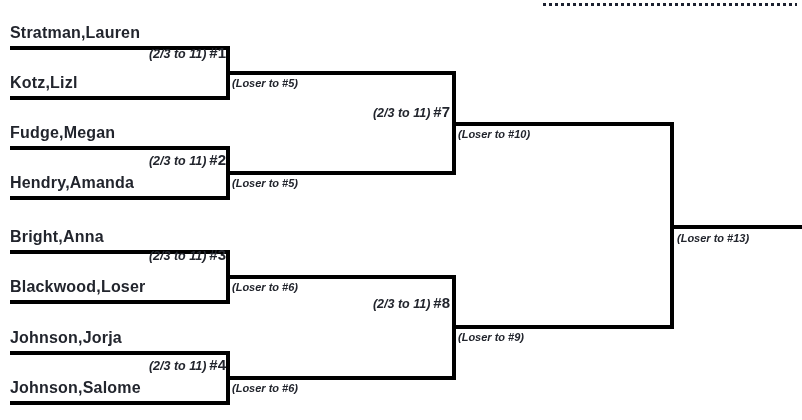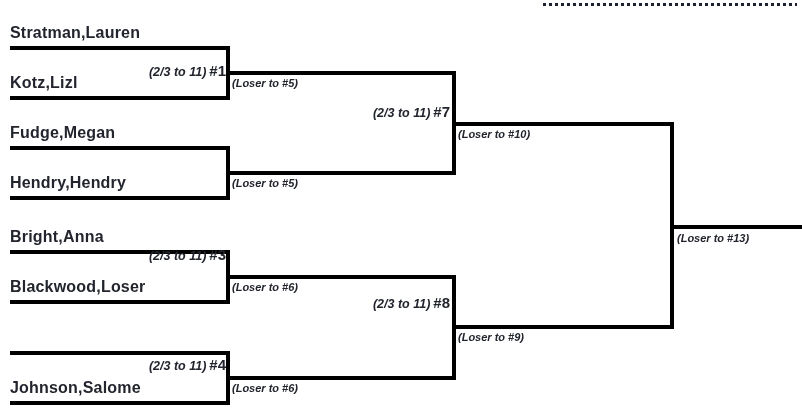--- a/index.html
+++ b/index.html
@@ -45,23 +45,24 @@
 </head>
 <body>
 
 <div class="canvas">
 
   <div class="dotted" style="left:543px;top:3px;width:254px;"></div>
 
   <div class="pname" style="top:24px;">Stratman,Lauren</div>
   <div class="pname" style="top:74px;">Kotz,Lizl</div>
   <div class="pname" style="top:124px;">Fudge,Megan</div>
-  <div class="pname" style="top:174px;">Hendry,Hendry</div>
+  <div class="pname" style="top:174px;">Hendry,Amanda</div>
   <div class="pname" style="top:228px;">Bright,Anna</div>
   <div class="pname" style="top:278px;">Blackwood,Loser</div>
+  <div class="pname" style="top:329px;">Johnson,Jorja</div>
   <div class="pname" style="top:379px;">Johnson,Salome</div>
 
   <div class="hline" style="left:10px;top:46px;width:220px;"></div>
   <div class="hline" style="left:10px;top:96px;width:220px;"></div>
   <div class="vline" style="left:226px;top:46px;height:54px;"></div>
 
   <div class="hline" style="left:10px;top:146px;width:220px;"></div>
   <div class="hline" style="left:10px;top:196px;width:220px;"></div>
   <div class="vline" style="left:226px;top:146px;height:54px;"></div>
 
@@ -81,22 +82,25 @@
   <div class="vline" style="left:452px;top:71px;height:104px;"></div>
   <div class="vline" style="left:452px;top:275px;height:105px;"></div>
 
   <div class="hline" style="left:452px;top:122px;width:222px;"></div>
   <div class="hline" style="left:452px;top:325px;width:222px;"></div>
 
   <div class="vline" style="left:670px;top:122px;height:207px;"></div>
 
   <div class="hline" style="left:670px;top:225px;width:132px;"></div>
 
-  <div class="mlabel" style="right:576px;top:62px;">
+  <div class="mlabel" style="right:576px;top:44px;">
     <span class="scoring">(2/3 to 11)</span><span class="mnum">#1</span>
+  </div>
+  <div class="mlabel" style="right:576px;top:151px;">
+    <span class="scoring">(2/3 to 11)</span><span class="mnum">#2</span>
   </div>
   <div class="mlabel" style="right:576px;top:246px;">
     <span class="scoring">(2/3 to 11)</span><span class="mnum">#3</span>
   </div>
   <div class="mlabel" style="right:576px;top:356px;">
     <span class="scoring">(2/3 to 11)</span><span class="mnum">#4</span>
   </div>
   <div class="mlabel" style="right:352px;top:103px;">
     <span class="scoring">(2/3 to 11)</span><span class="mnum">#7</span>
   </div>

